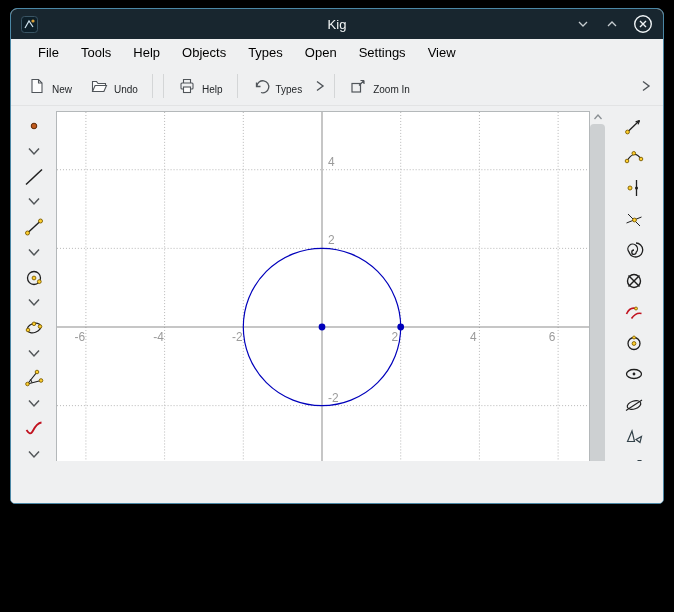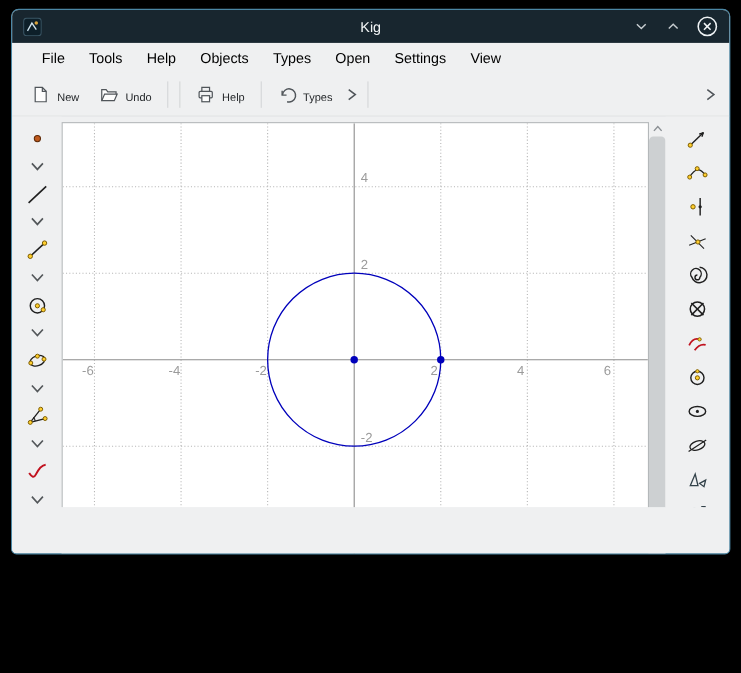--- a/index.html
+++ b/index.html
@@ -151,20 +151,27 @@
           <path d="M4.8 9.2A6 6 0 1 1 9 15.5" fill="none" stroke="#50555a" stroke-width="1.3"></path>
         </svg>
         <span>Types</span>
       </button>
       <button class="textend">
         <svg width="16" height="18" viewBox="0 0 16 18">
           <polyline points="5,4.5 11,9 5,13.5" fill="none" stroke="#50555a" stroke-width="1.4"></polyline>
         </svg>
       </button>
       <div class="tsep"></div>
+      <button class="tbtn">
+        <svg width="18" height="18" viewBox="0 0 18 18">
+          <rect x="3" y="6.5" width="8.5" height="8.5" fill="none" stroke="#50555a" stroke-width="1.2"></rect>
+          <path d="M10 8.5L15 3.5M15 3.5h-3.5M15 3.5V7" fill="none" stroke="#50555a" stroke-width="1.2"></path>
+        </svg>
+        <span>Zoom In</span>
+      </button>
       <button class="textend" style="margin-left:auto;">
         <svg width="16" height="18" viewBox="0 0 16 18">
           <polyline points="5,4.5 11,9 5,13.5" fill="none" stroke="#50555a" stroke-width="1.4"></polyline>
         </svg>
       </button>
     </div>
 
     <div class="content">
 
       <div class="side-toolbar left">

